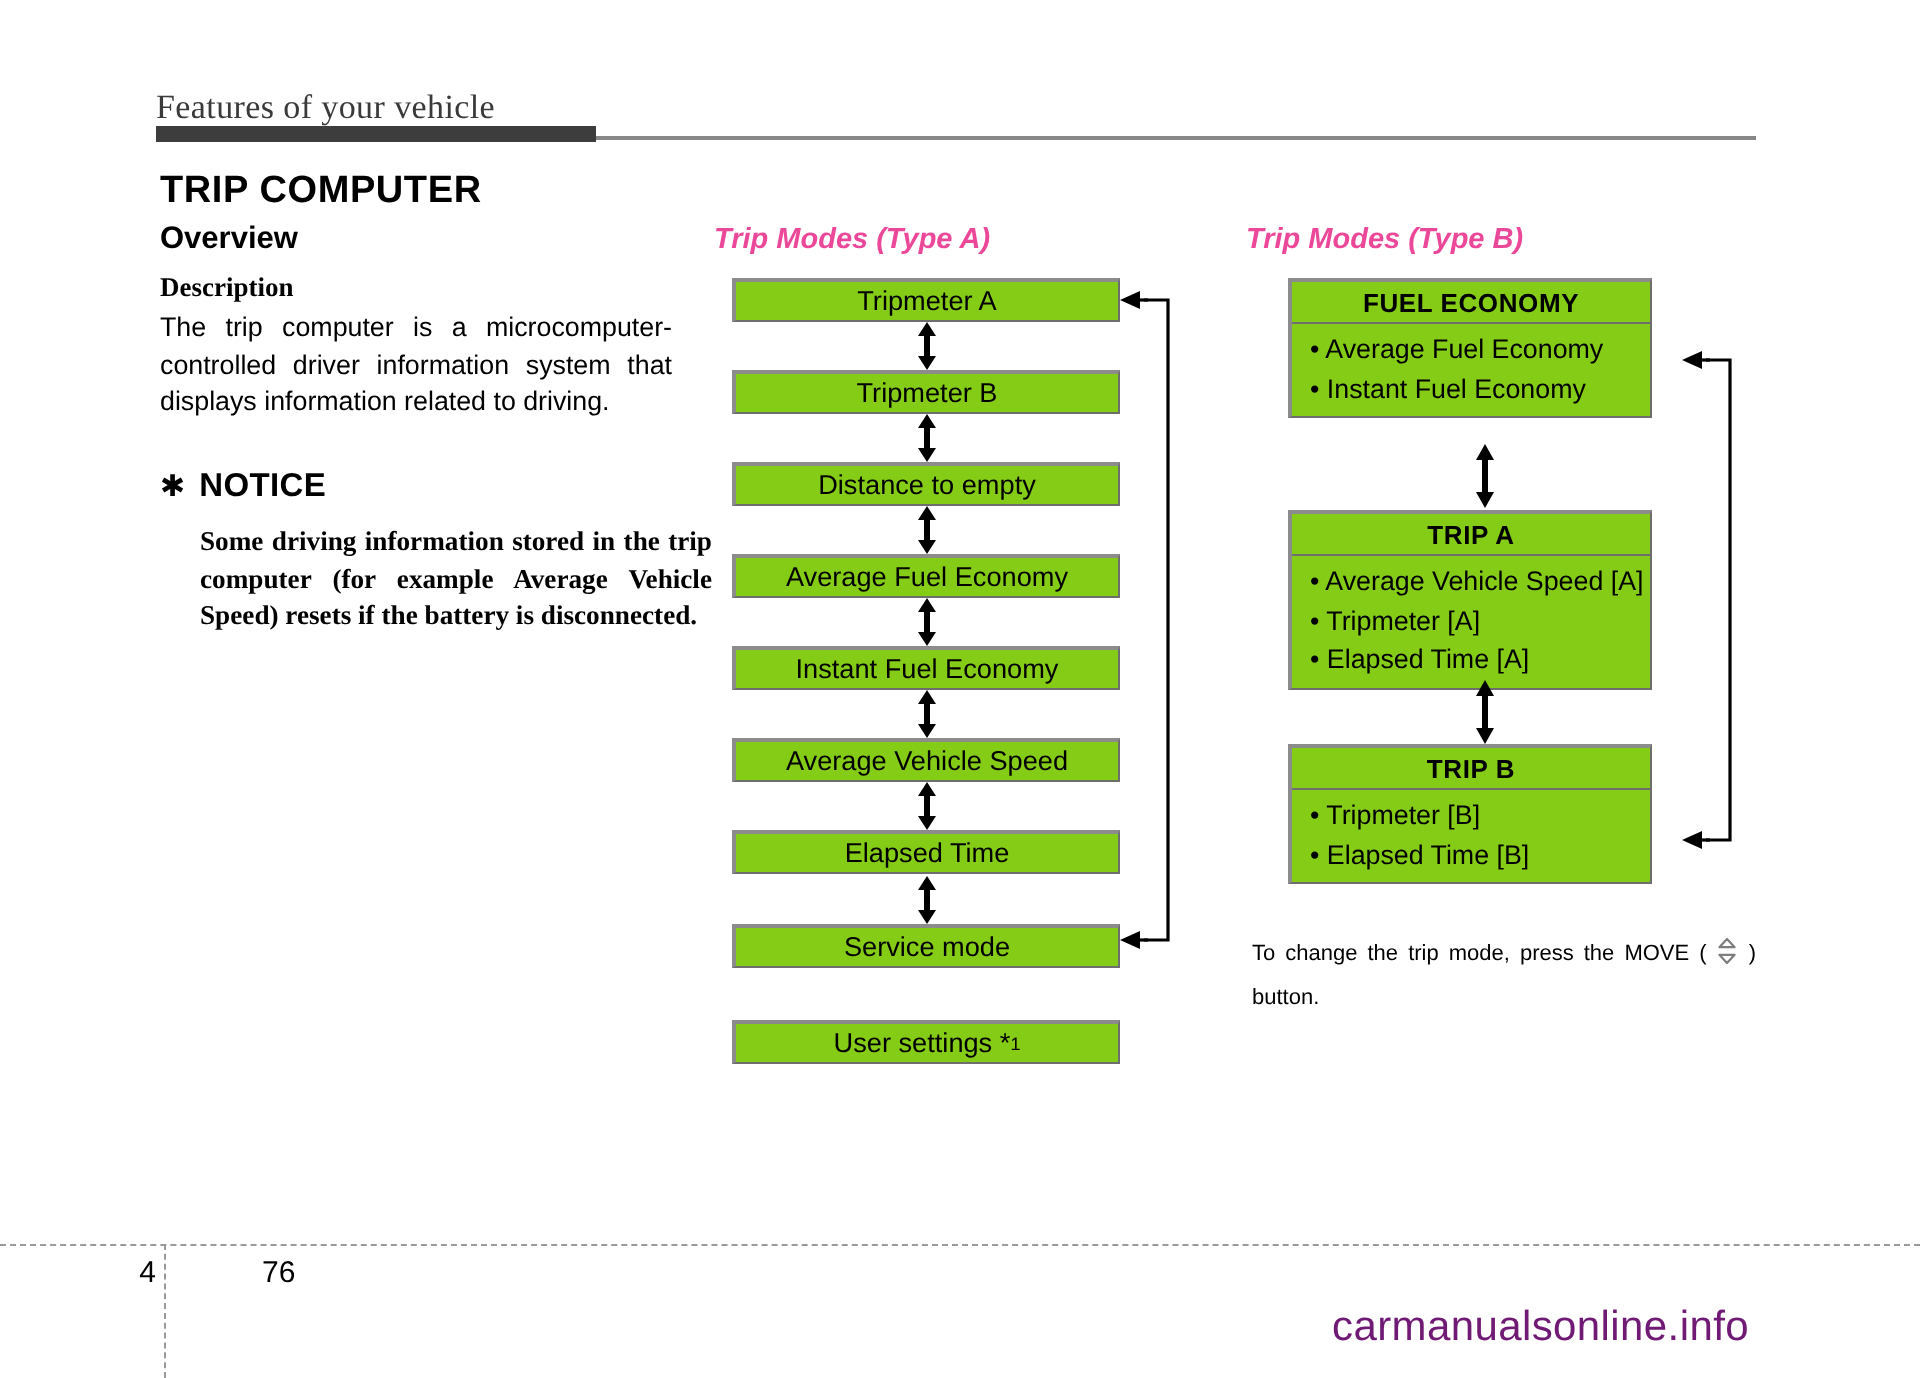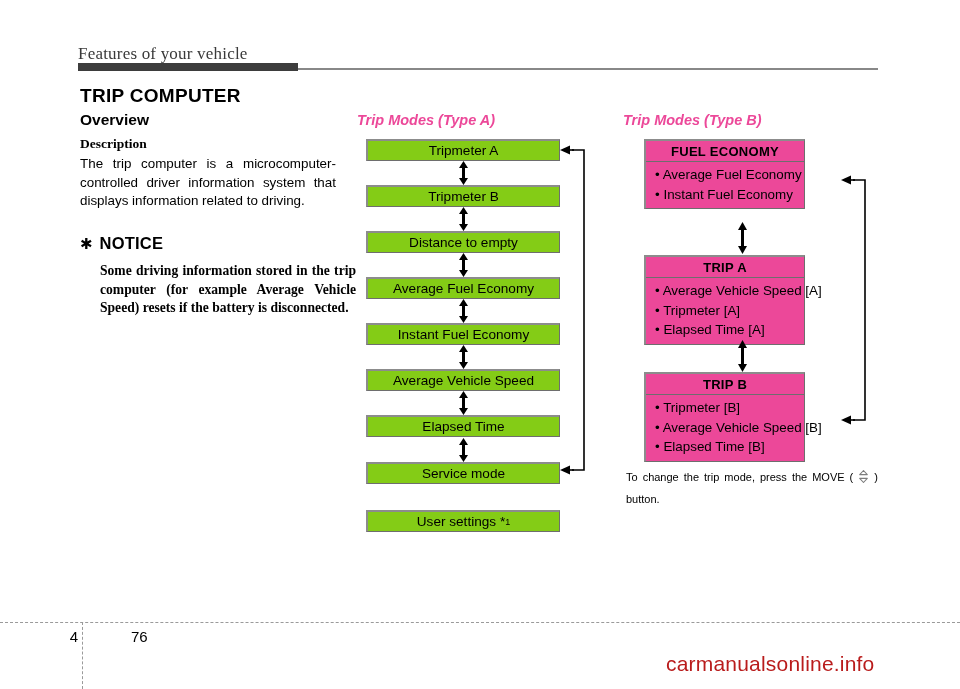--- a/index.html
+++ b/index.html
@@ -95,23 +95,23 @@
   
   .fnote{
     position:absolute;left:366px;top:540px;width:230px;
     font-size:12.6px;line-height:17.5px;
   }
   .fnote .ind{display:block;padding-left:17px;}
   .sup{font-size:9px;vertical-align:super;}
 
   
   .gbox{
-    position:absolute;left:644px;width:161px;
+    position:absolute;left:644px;width:182px;
     box-sizing:border-box;
-    background:#ec4899;
+    background:#84cc16;
     border:1px solid #6e6e6e;
     border-left:2px solid #8c8c8c;
     border-top:2px solid #8c8c8c;
   }
   .gbox .gtitle{
     height:20px;
     border-bottom:1px solid #6e6e6e;
     display:flex;align-items:center;justify-content:center;
     font-size:13px;font-weight:bold;letter-spacing:.3px;
   }
@@ -140,21 +140,21 @@
     position:absolute;left:64px;top:628px;width:14px;
     text-align:right;font-size:15px;
   }
   .foot-page{
     position:absolute;left:88px;top:628px;
     font-size:15px;
     margin-left:43px;
   }
   .wmark{
     position:absolute;left:666px;top:652px;
-    font-size:21px;color:#b91c1c;letter-spacing:.2px;
+    font-size:21px;color:#701a75;letter-spacing:.2px;
   }
 </style>
 </head>
 <body>
 
 <div class="page">
 
   <div class="hdr-title">Features of your vehicle</div>
   <div class="hdr-rule-thin"></div>
   <div class="hdr-rule-thick"></div>
@@ -252,21 +252,20 @@
         <div>• Average Vehicle Speed [A]</div>
         <div>• Tripmeter [A]</div>
         <div>• Elapsed Time [A]</div>
       </div>
     </div>
 
     <div class="gbox" style="top:372px">
       <div class="gtitle">TRIP B</div>
       <div class="glist">
         <div>• Tripmeter [B]</div>
-        <div>• Average Vehicle Speed [B]</div>
         <div>• Elapsed Time [B]</div>
       </div>
     </div>
 
     <div class="darr" style="left:736px;top:222px;height:32px">
       <svg width="13" height="32" viewBox="0 0 13 32">
           <path d="M6.5 0 L11 8 L8 8 L8 24 L11 24 L6.5 32 L2 24 L5 24 L5 8 L2 8 Z" fill="#000"></path>
         </svg>
     </div>
     <div class="darr" style="left:736px;top:340px;height:32px">

